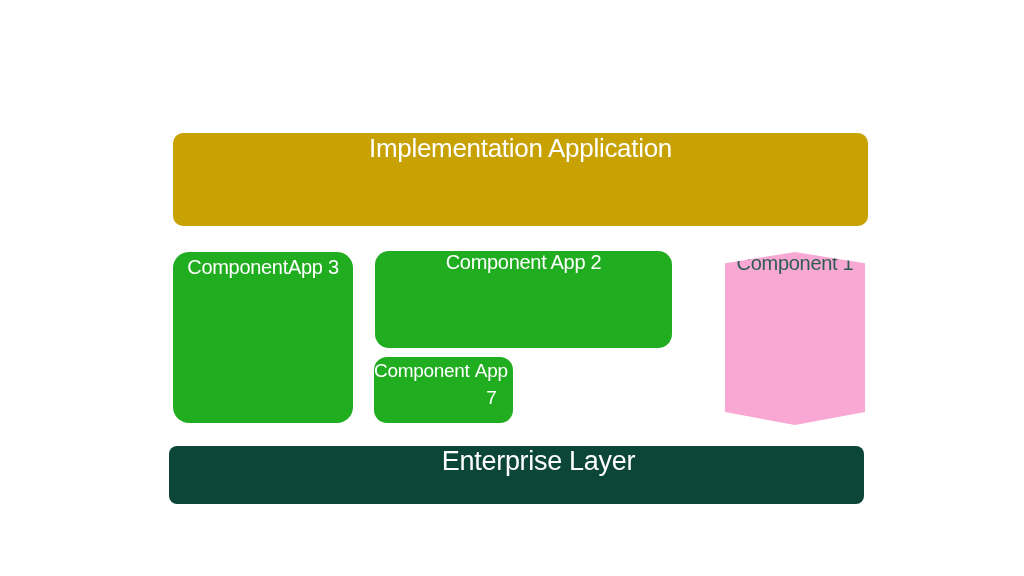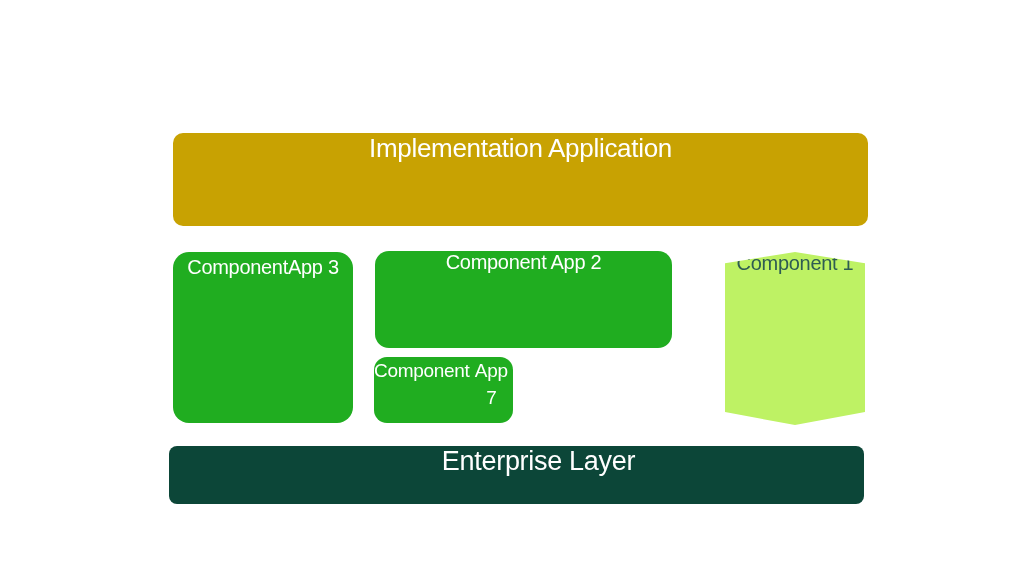--- a/index.html
+++ b/index.html
@@ -55,21 +55,21 @@
   }
   .app3 {
     left: 374px; top: 357px;
     width: 139px; height: 66px;
     border-radius: 13px;
     font-size: 19px;
     line-height: 27px;
   }
   
   .gray-hex {
-    background: #bef264;
+    background: #f9a8d4;
     color: #2E5C52;
     font-size: 20px;
     font-weight: 400;
   }
   .comp1 {
     left: 725px; top: 252px;
     width: 140px; height: 173px;
     clip-path: polygon(50% 0%, 100% 6.5%, 100% 92.5%, 50% 100%, 0% 92.5%, 0% 6.5%);
   }
   .comp2 {

